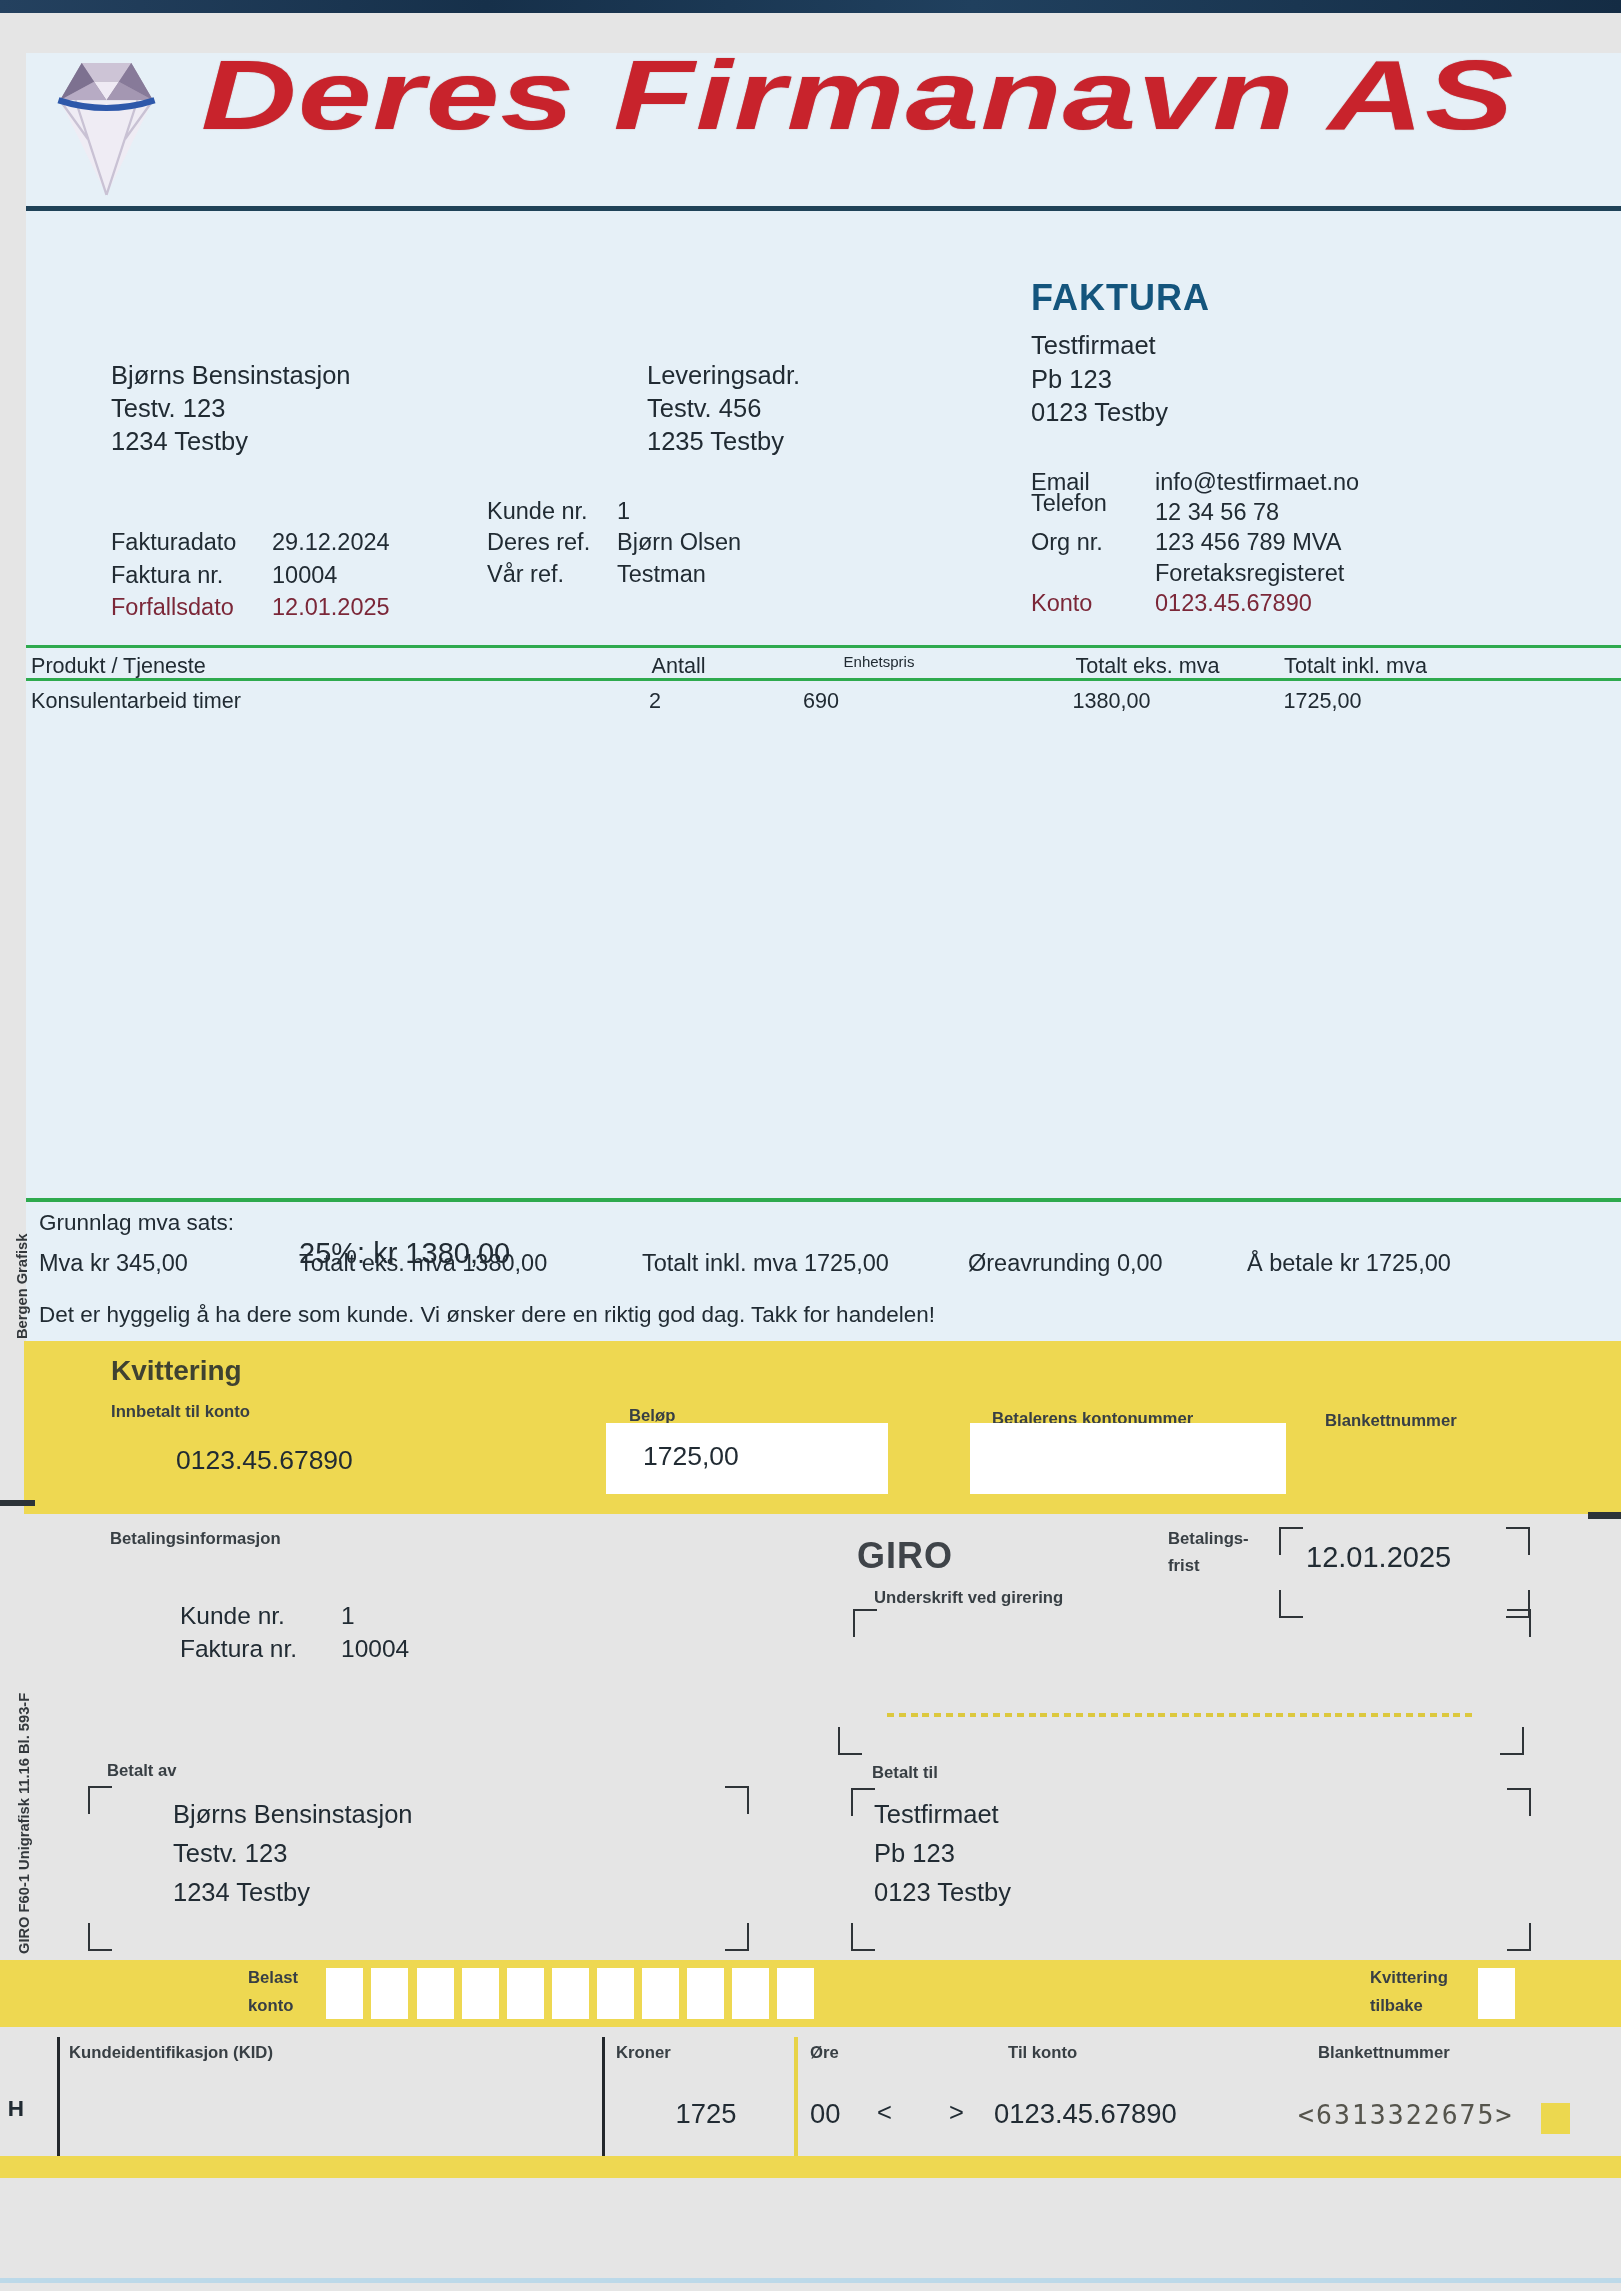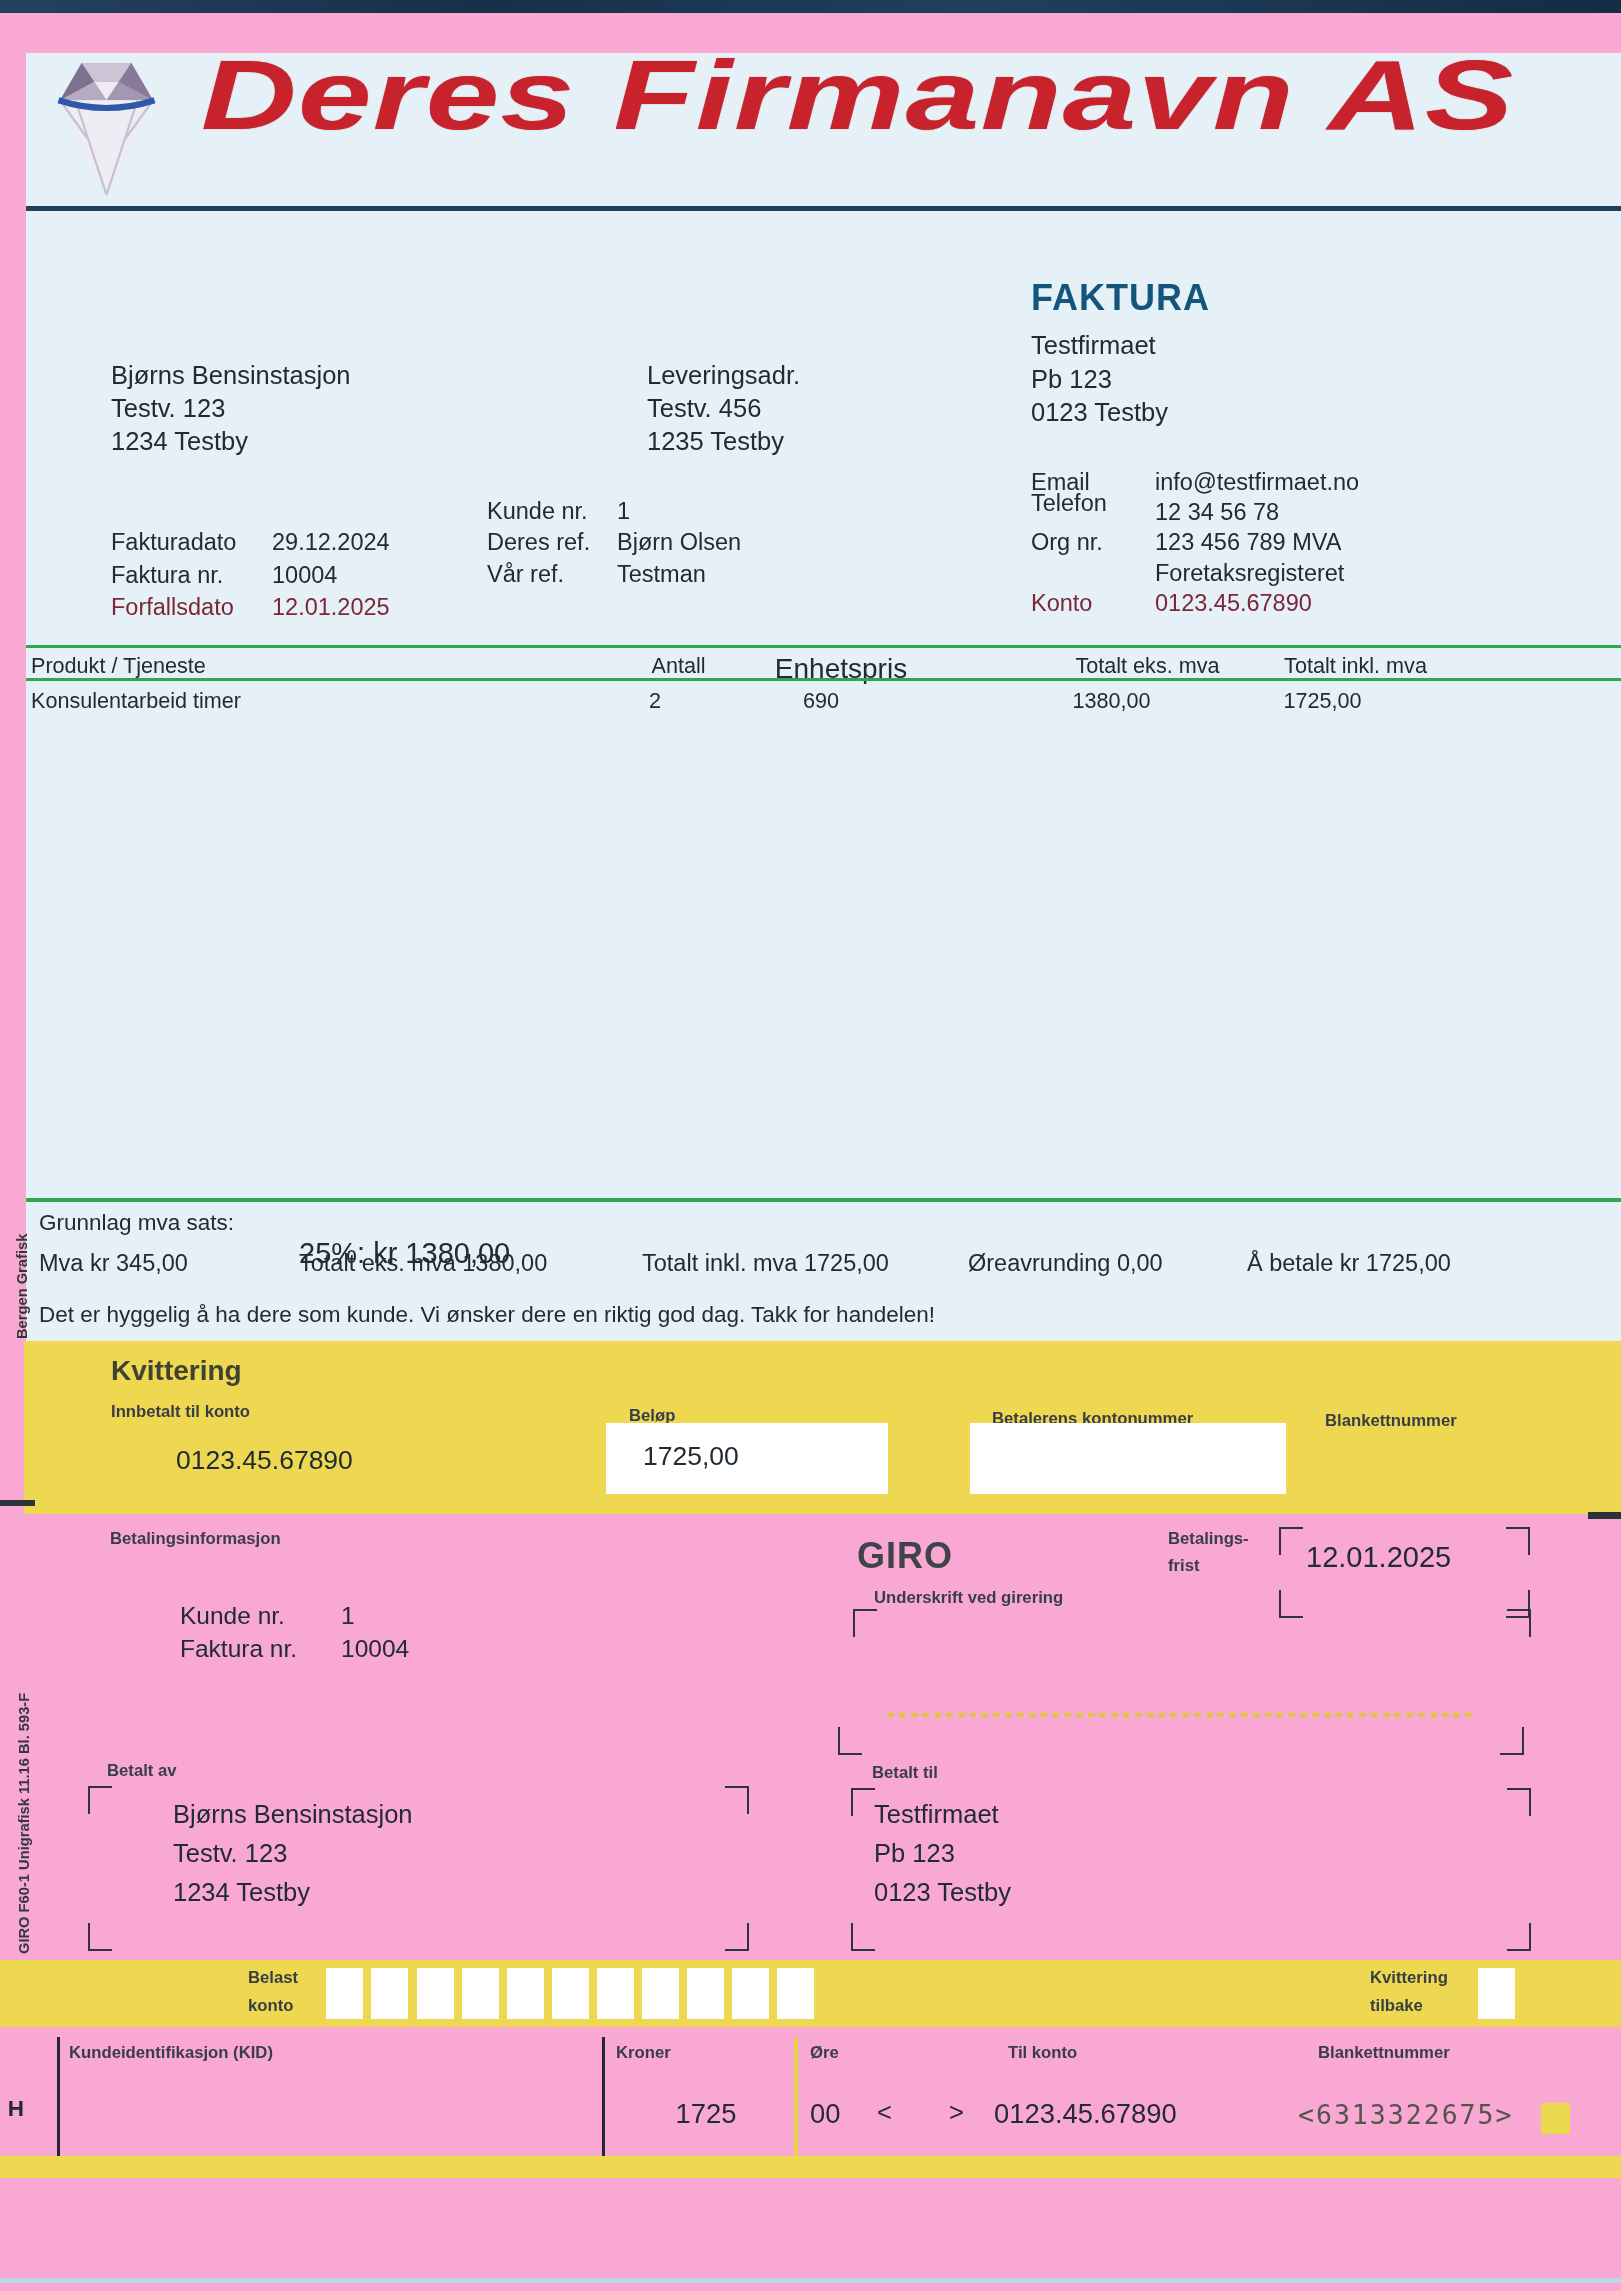--- a/index.html
+++ b/index.html
@@ -1,16 +1,16 @@
 <!DOCTYPE html>
 <html><head>
 <meta charset="utf-8">
 <style>
   html,body{margin:0;padding:0;}
-  #page{position:relative;width:1621px;height:2292px;background:#f9a8d4;
+  #page{position:relative;width:1621px;height:2292px;background:#e5e5e5;
         font-family:"Liberation Sans", sans-serif;overflow:hidden;color:#212b33;}
   .t{position:absolute;white-space:nowrap;color:#212b33;}
   .b{font-weight:bold;}
   .lbl{position:absolute;white-space:nowrap;font-size:16.7px;font-weight:bold;color:#383f44;}
   .big{font-size:25.5px;}
   .med{font-size:23.5px;}
   .red{color:#7b2738;}
   .navy{color:#14557d;}
   .grayhead{color:#3f4449;}
   .wbox{position:absolute;background:#ffffff;}
@@ -88,21 +88,21 @@
   <div class="t med" style="left:111px;top:529px;">Fakturadato</div>
   <div class="t med" style="left:272px;top:529px;">29.12.2024</div>
   <div class="t med" style="left:111px;top:562px;">Faktura nr.</div>
   <div class="t med" style="left:272px;top:562px;">10004</div>
   <div class="t med red" style="left:111px;top:594px;">Forfallsdato</div>
   <div class="t med red" style="left:272px;top:594px;">12.01.2025</div>
 
   <div class="gline" style="left:25.5px;top:645px;width:1596px;height:2.9px;"></div>
   <div class="t" style="left:31px;top:653px;font-size:21.6px;">Produkt / Tjeneste</div>
   <div class="t ralign" style="left:588px;top:653px;width:181px;font-size:21.6px;">Antall</div>
-  <div class="t ralign" style="left:745px;top:653px;width:192px;font-size:28px;">Enhetspris</div>
+  <div class="t ralign" style="left:783px;top:653px;width:192px;font-size:15px;">Enhetspris</div>
   <div class="t ralign" style="left:1025px;top:653px;width:245px;font-size:21.6px;">Totalt eks. mva</div>
   <div class="t ralign" style="left:1233px;top:653px;width:245px;font-size:21.6px;">Totalt inkl. mva</div>
   <div class="gline" style="left:25.5px;top:678px;width:1596px;height:2.9px;"></div>
 
   <div>
     <div class="t" style="left:31px;top:688px;font-size:21.6px;">Konsulentarbeid timer</div>
     <div class="t ralign" style="left:568px;top:688px;width:174px;font-size:21.6px;">2</div>
     <div class="t ralign" style="left:725px;top:688px;width:192px;font-size:21.6px;">690</div>
     <div class="t ralign" style="left:990px;top:688px;width:243px;font-size:21.6px;">1380,00</div>
     <div class="t ralign" style="left:1201px;top:688px;width:243px;font-size:21.6px;">1725,00</div>

